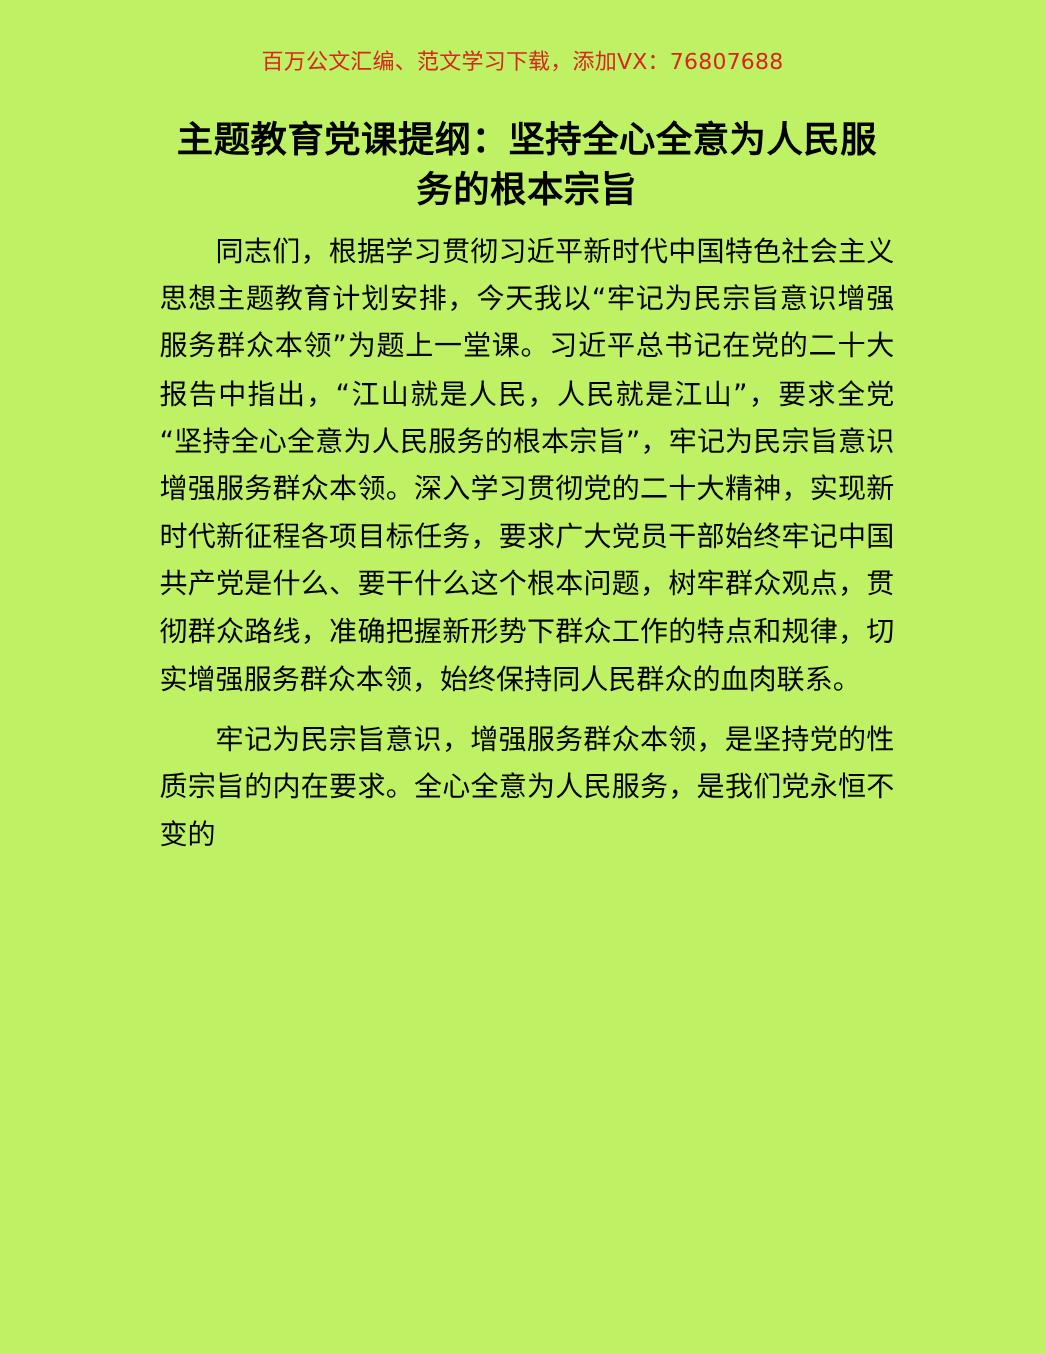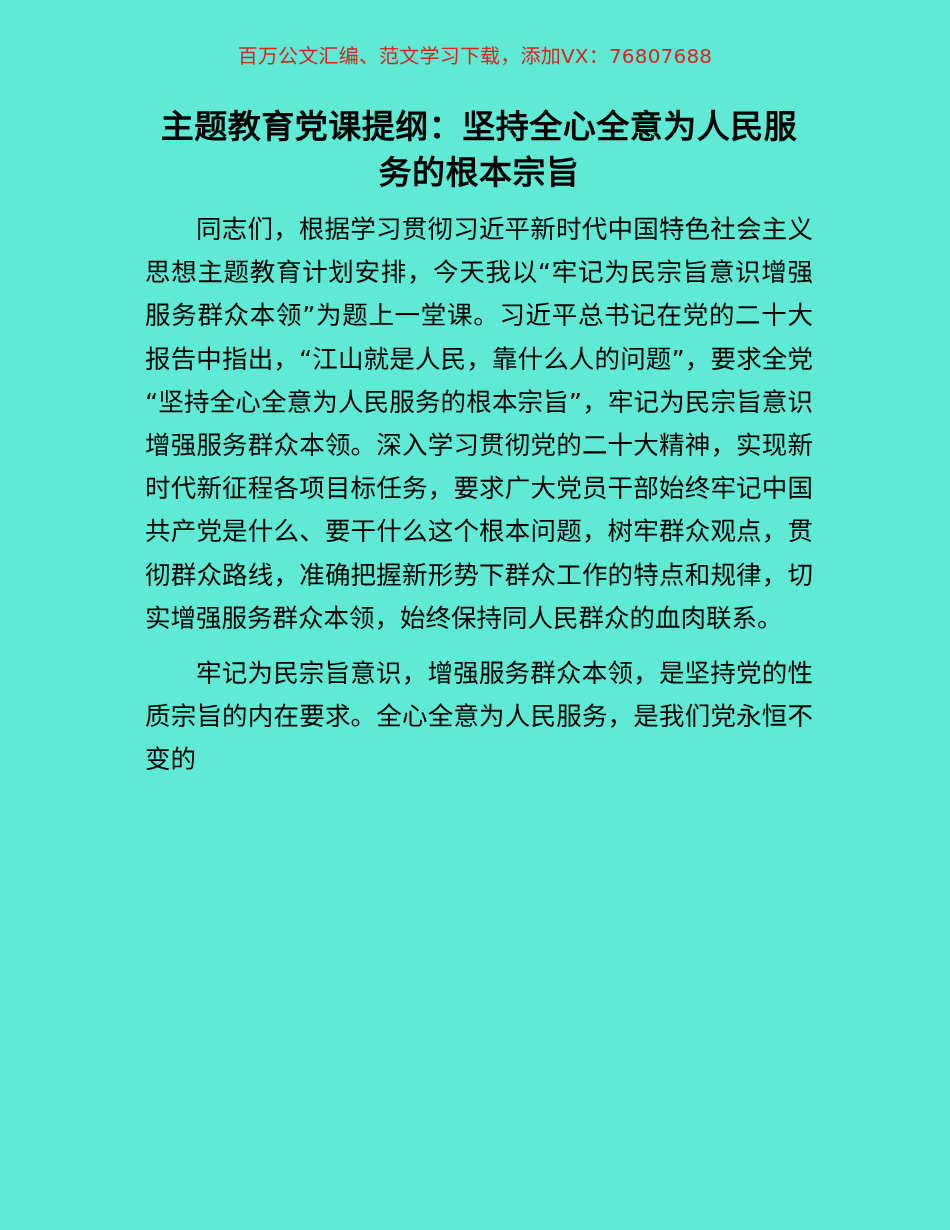--- a/index.html
+++ b/index.html
@@ -13,21 +13,21 @@
     font-family: "DejaVu Sans", "Liberation Sans", sans-serif;
     color: #000000;
     -webkit-font-smoothing: antialiased;
   }
 
   .page {
     position: relative;
     width: 950px;
     height: 1230px;
     margin: 0 auto;
-    background: #5eead4;
+    background: #bef264;
     overflow: hidden;
     box-sizing: border-box;
   }
 
   
   .promo-banner {
     position: absolute;
     top: 46px;
     left: 0;
     width: 950px;
@@ -88,21 +88,21 @@
 <div class="page">
 
   <div class="promo-banner">
     <span class="promo-text">百万公文汇编、范文学习下载，添加VX：76807688</span>
   </div>
 
   <div class="doc">
 
     <h1 class="doc-title">主题教育党课提纲：坚持全心全意为人民服务的根本宗旨</h1>
 
-    <p class="para">同志们，根据学习贯彻习近平新时代中国特色社会主义思想主题教育计划安排，今天我以“牢记为民宗旨意识增强服务群众本领”为题上一堂课。习近平总书记在党的二十大报告中指出，“江山就是人民，靠什么人的问题”，要求全党“坚持全心全意为人民服务的根本宗旨”，牢记为民宗旨意识增强服务群众本领。深入学习贯彻党的二十大精神，实现新时代新征程各项目标任务，要求广大党员干部始终牢记中国共产党是什么、要干什么这个根本问题，树牢群众观点，贯彻群众路线，准确把握新形势下群众工作的特点和规律，切实增强服务群众本领，始终保持同人民群众的血肉联系。</p>
+    <p class="para">同志们，根据学习贯彻习近平新时代中国特色社会主义思想主题教育计划安排，今天我以“牢记为民宗旨意识增强服务群众本领”为题上一堂课。习近平总书记在党的二十大报告中指出，“江山就是人民，人民就是江山”，要求全党“坚持全心全意为人民服务的根本宗旨”，牢记为民宗旨意识增强服务群众本领。深入学习贯彻党的二十大精神，实现新时代新征程各项目标任务，要求广大党员干部始终牢记中国共产党是什么、要干什么这个根本问题，树牢群众观点，贯彻群众路线，准确把握新形势下群众工作的特点和规律，切实增强服务群众本领，始终保持同人民群众的血肉联系。</p>
 
 
 
     <p class="para">牢记为民宗旨意识，增强服务群众本领，是坚持党的性质宗旨的内在要求。全心全意为人民服务，是我们党永恒不变的</p>
 
   </div>
 
 </div>
 
 </body></html>

